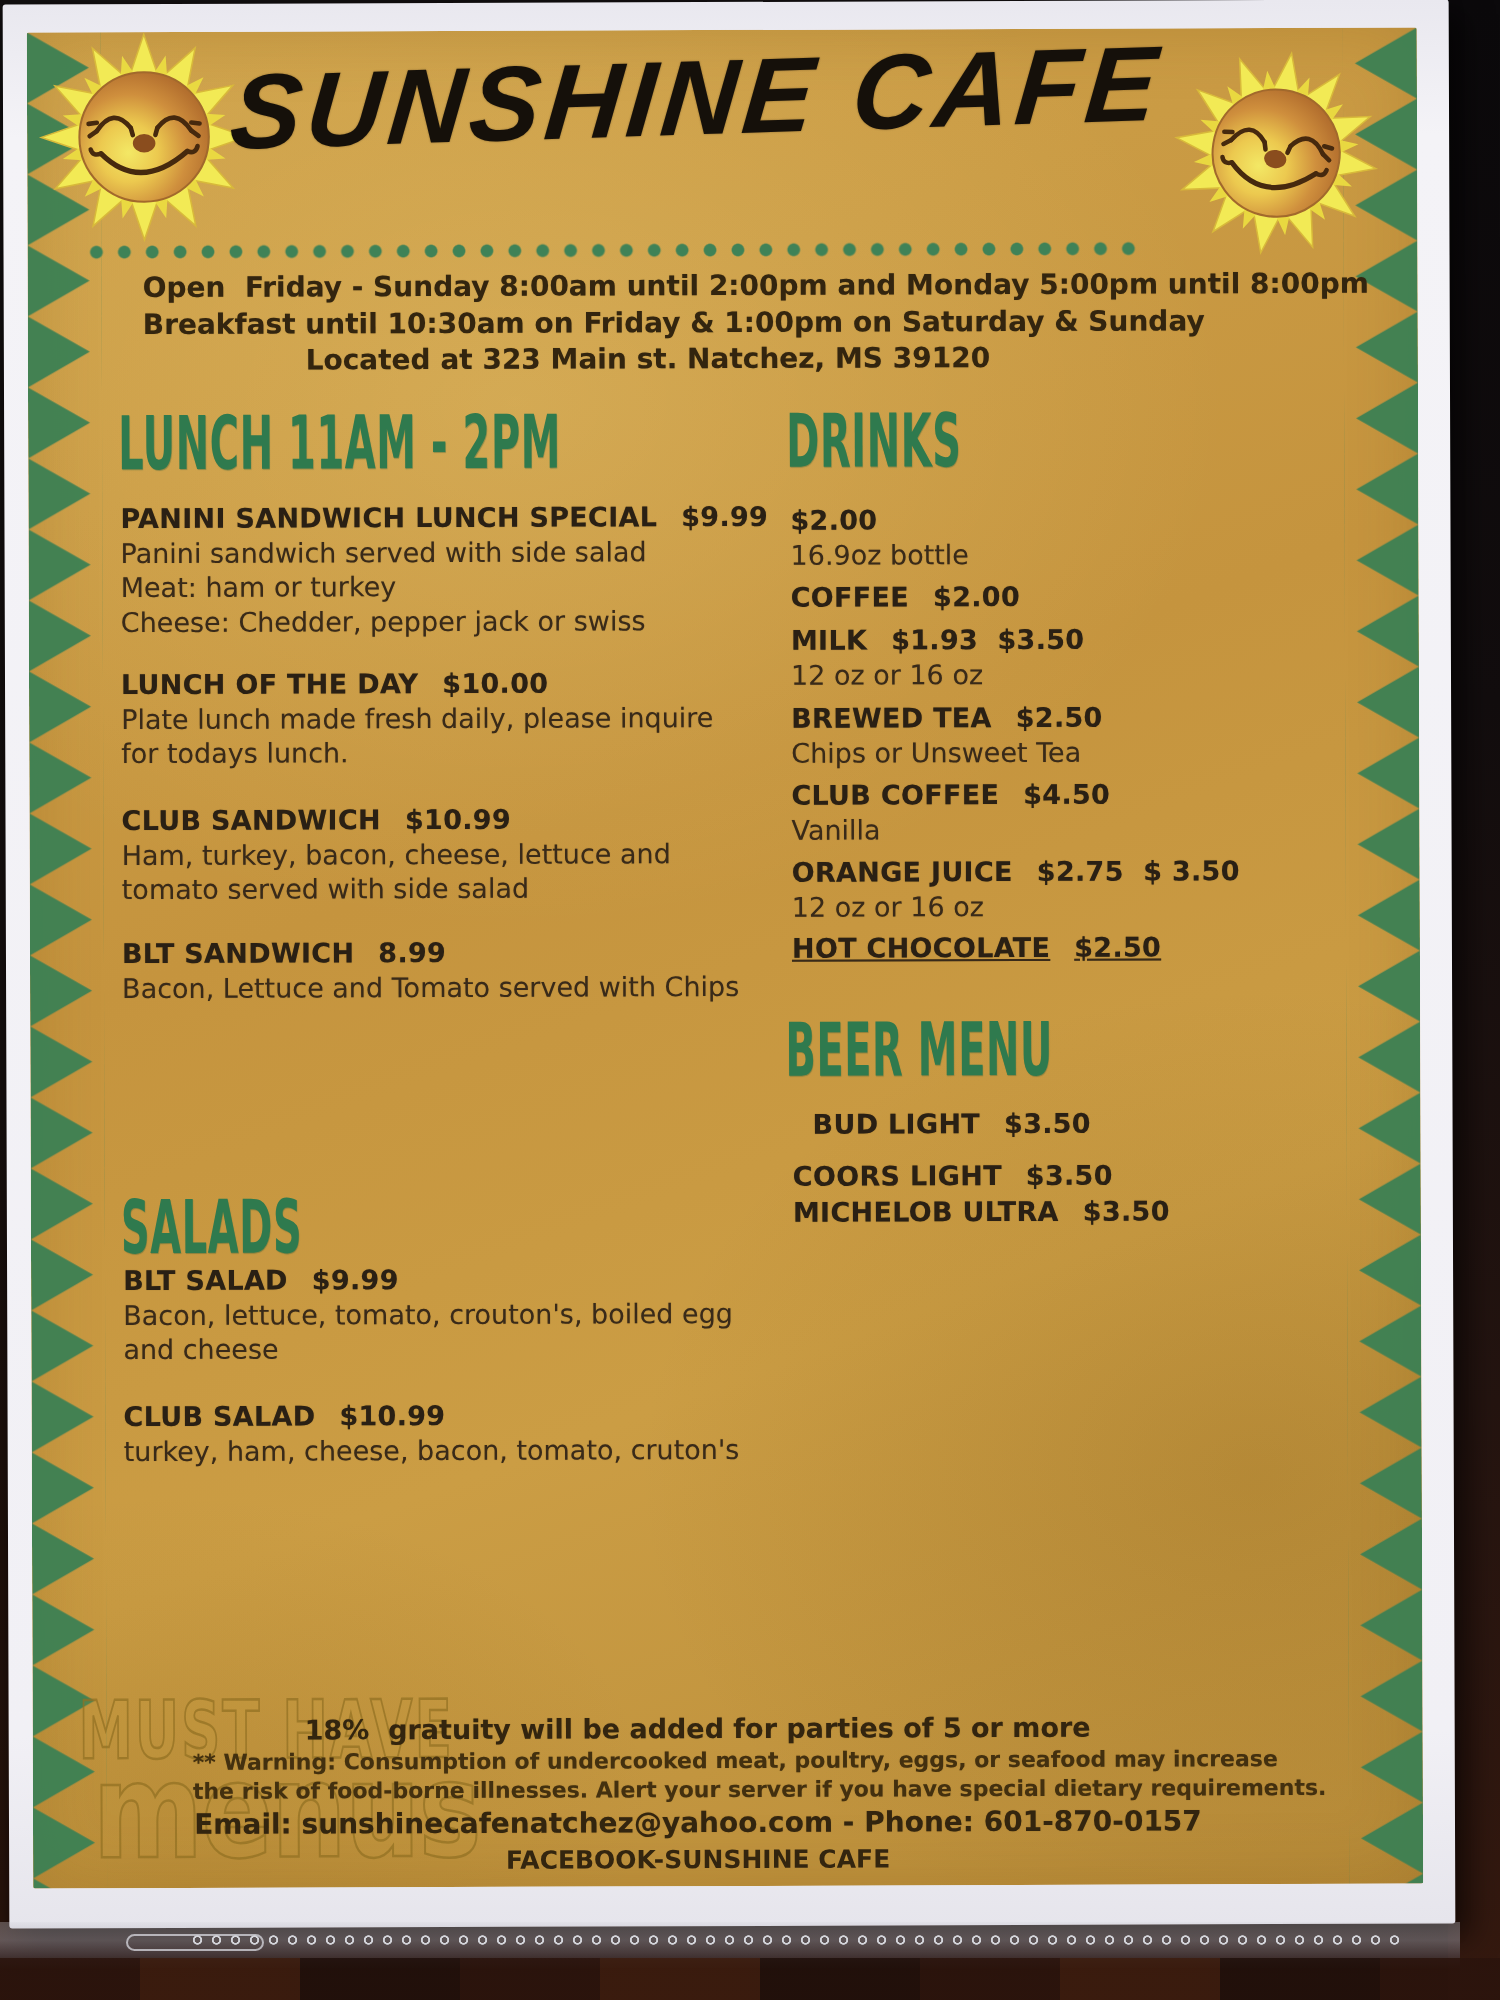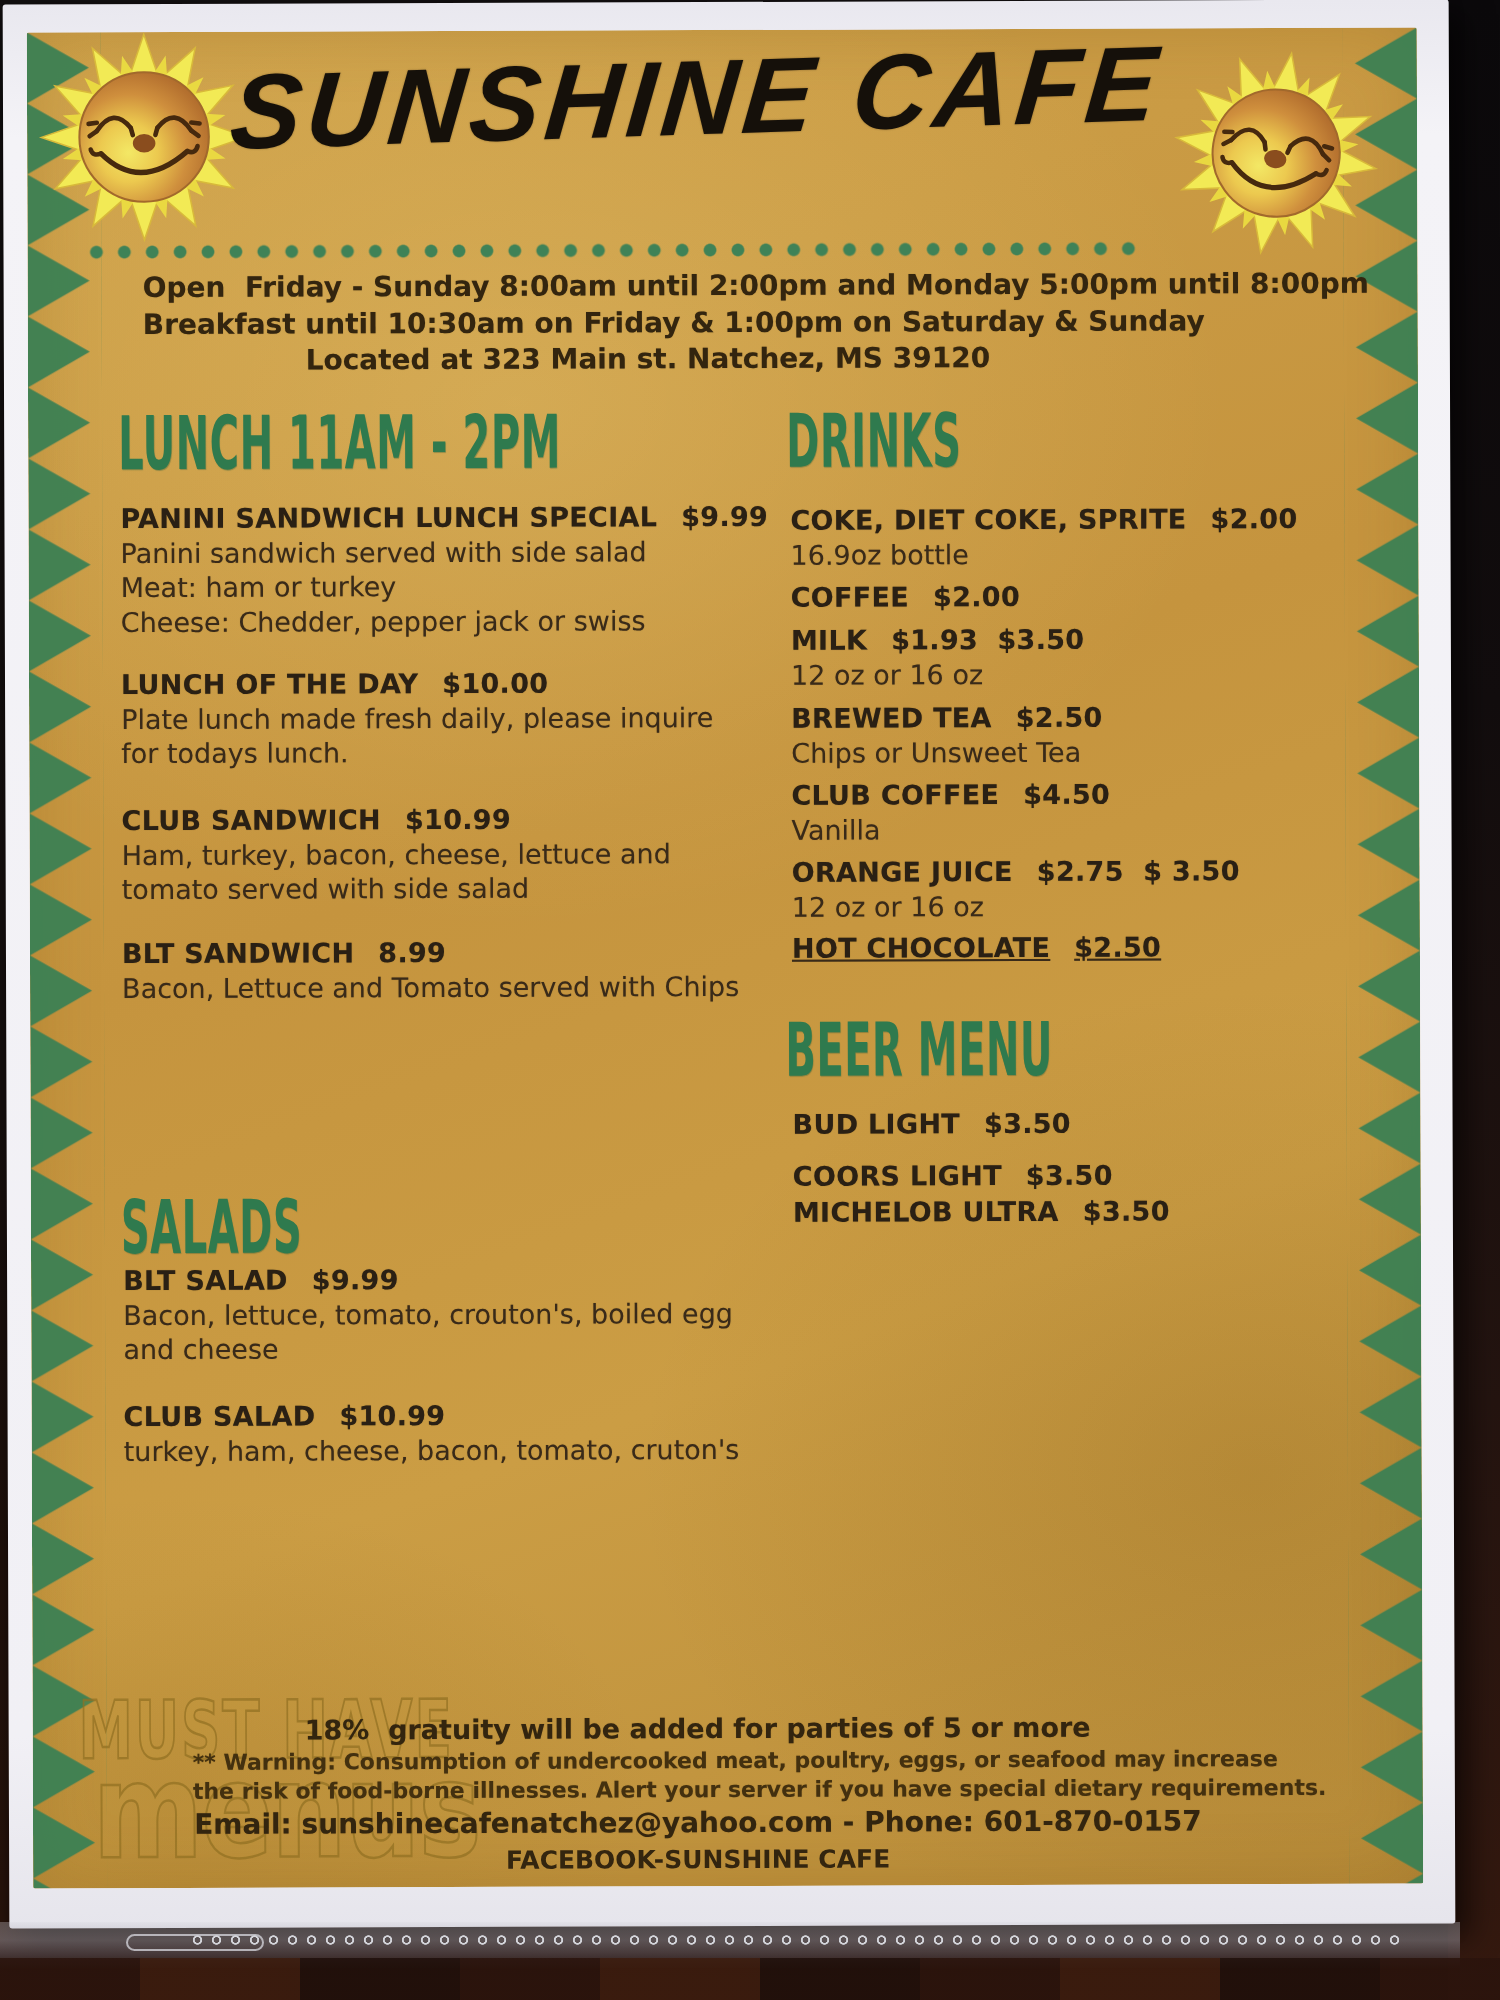--- a/index.html
+++ b/index.html
@@ -203,21 +203,20 @@
             <span data-bind="menu.lunch.items.3.name">BLT SANDWICH</span>
             <span data-bind="menu.lunch.items.3.price">8.99</span>
           </div>
         <div class="ds" data-bind="menu.lunch.items.3.desc.0">Bacon, Lettuce and Tomato served with Chips</div>
       </div>
 
       <div class="shead" style="left:758px;top:374px;" data-bind="menu.drinks.heading">DRINKS</div>
 
       <div class="mi" style="left:762px;top:474px;">
         <div class="nm">
-            <span data-bind="menu.drinks.items.0.name">COKE, DIET COKE, SPRITE</span>
             <span data-bind="menu.drinks.items.0.price">$2.00</span>
           </div>
         <div class="ds" data-bind="menu.drinks.items.0.desc.0">16.9oz bottle</div>
       </div>
       <div class="mi" style="left:762px;top:551px;">
         <div class="nm">
             <span data-bind="menu.drinks.items.1.name">COFFEE</span>
             <span data-bind="menu.drinks.items.1.price">$2.00</span>
           </div>
       </div>
@@ -250,21 +249,21 @@
         <div class="ds" data-bind="menu.drinks.items.5.desc.0">12 oz or 16 oz</div>
       </div>
       <div class="mi" style="left:762px;top:902px;text-decoration:underline;">
         <div class="nm">
             <span data-bind="menu.drinks.items.6.name">HOT CHOCOLATE</span>
             <span data-bind="menu.drinks.items.6.price">$2.50</span>
           </div>
       </div>
 
       <div class="shead" style="left:755px;top:983px;" data-bind="menu.beer.heading">BEER MENU</div>
-      <div class="mi" style="left:762px;top:1078px;">
+      <div class="mi" style="left:782px;top:1078px;">
         <div class="nm">
             <span data-bind="menu.beer.items.0.name">BUD LIGHT</span>
             <span data-bind="menu.beer.items.0.price">$3.50</span>
           </div>
       </div>
       <div class="mi" style="left:762px;top:1122px;margin-top:8px;">
         <div class="nm">
             <span data-bind="menu.beer.items.1.name">COORS LIGHT</span>
             <span data-bind="menu.beer.items.1.price">$3.50</span>
           </div>

